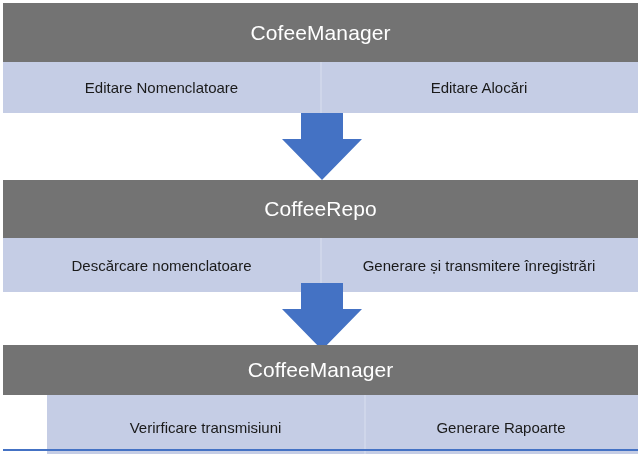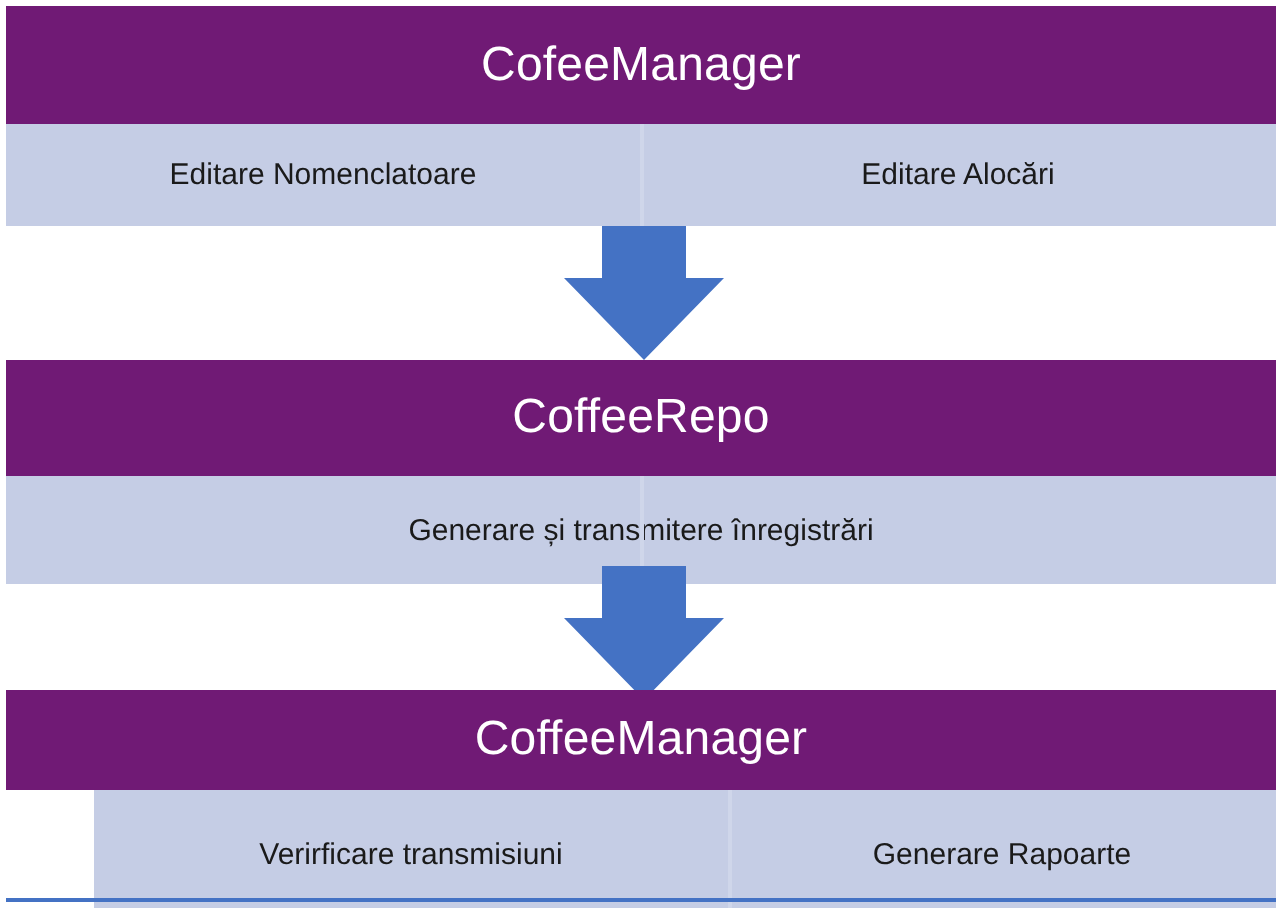--- a/index.html
+++ b/index.html
@@ -23,24 +23,24 @@
     height: 454px;
   }
 
   .block {
     position: absolute;
     left: 3px;
     width: 635px;
   }
 
   .block-header {
-    background: #701a75;
+    background: #737373;
     color: #ffffff;
     text-align: center;
-    font-size: 24px;
+    font-size: 21px;
     letter-spacing: 0.1px;
     display: flex;
     align-items: center;
     justify-content: center;
     box-sizing: border-box;
   }
 
   .block-body {
     background: #C5CDE5;
     display: flex;
@@ -128,20 +128,21 @@
 
   <div class="arrow" id="arrow-1">
     <svg viewBox="0 0 82 68" xmlns="http://www.w3.org/2000/svg">
       <polygon points="20,0 62,0 62,26 81,26 41,67 1,26 20,26" fill="#4472C4"></polygon>
     </svg>
   </div>
 
   <div class="block" id="block-2">
     <div class="block-header">CoffeeRepo</div>
     <div class="block-body">
+      <div class="cell cell-left">Descărcare nomenclatoare</div>
       <div class="col-divider"></div>
       <div class="cell cell-right">Generare și transmitere înregistrări</div>
     </div>
   </div>
 
   <div class="arrow" id="arrow-2">
     <svg viewBox="0 0 82 68" xmlns="http://www.w3.org/2000/svg">
       <polygon points="20,0 62,0 62,26 81,26 41,67 1,26 20,26" fill="#4472C4"></polygon>
     </svg>
   </div>

